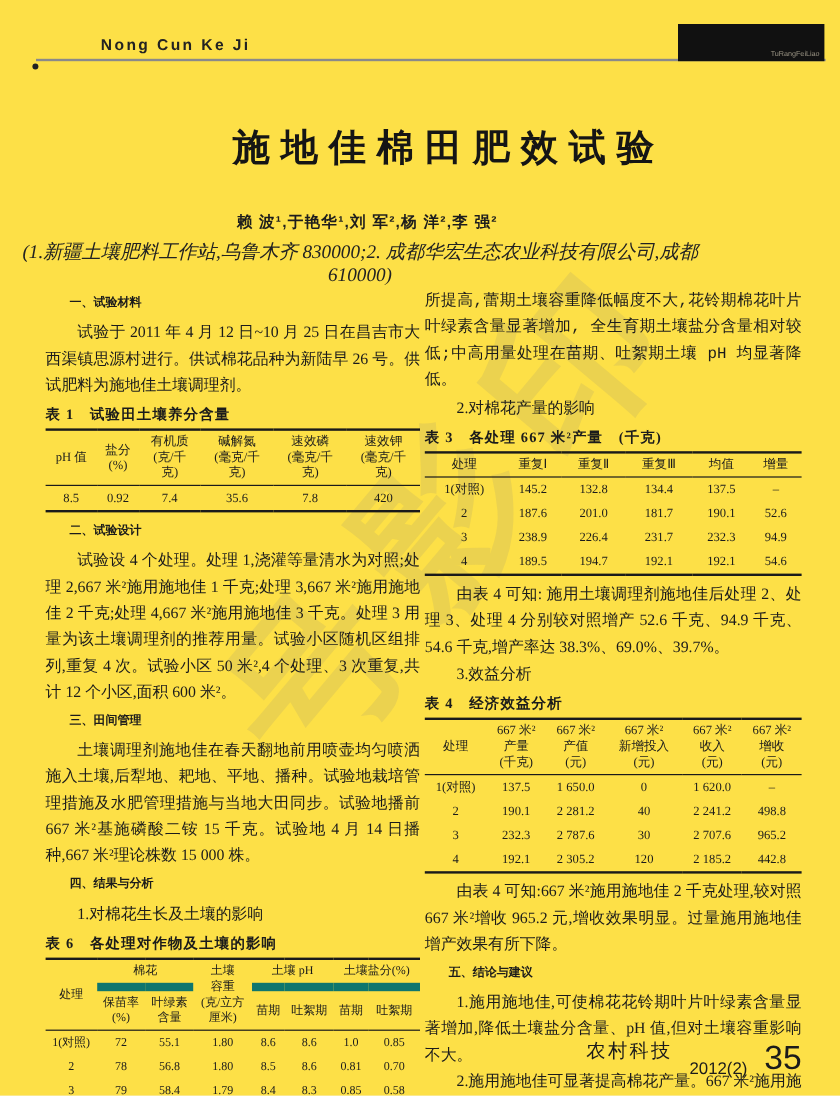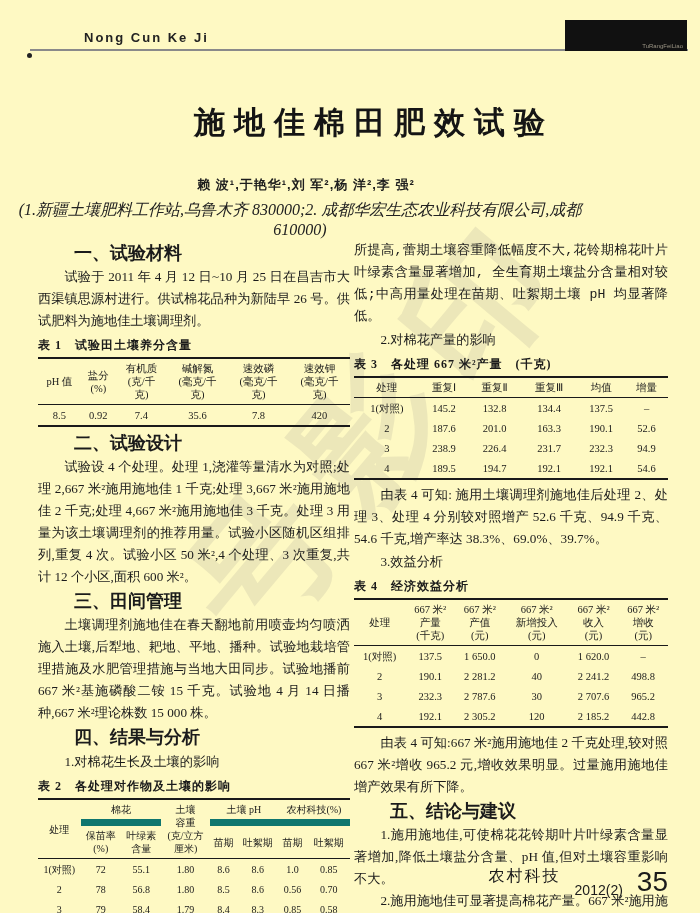--- a/index.html
+++ b/index.html
@@ -3,21 +3,21 @@
 <meta charset="utf-8">
 <style>
   * { margin:0; padding:0; box-sizing:border-box; }
   html,body { width:700px; }
   body {
     width:700px; height:913px; position:relative;
     background:#f5f3f0; overflow:hidden;
     font-family:"Liberation Serif", serif;
     color:#1b1b1b;
   }
-  .page { position:absolute; inset:0; background:#fef9c3; }
+  .page { position:absolute; inset:0; background:#fde047; }
 
   
   .mast { position:absolute; top:0; left:0; width:700px; height:60px; }
   .mast-pinyin {
     position:absolute; left:84px; top:30px;
     font-family:"Liberation Sans", sans-serif;
     font-weight:bold; font-size:13px; letter-spacing:2px; color:#222;
   }
   .mast-rule { position:absolute; left:30px; top:49px; width:658px; height:2px; background:#8a8a8a; }
   .mast-dot { position:absolute; left:27px; top:53px; width:5px; height:5px; background:#222; border-radius:50%; }
@@ -55,21 +55,21 @@
     font-family:"Liberation Serif", serif; font-weight:bold;
   }
 
   
   .col { position:absolute; top:240px; font-size:13.2px; line-height:22px; text-align:justify; }
   .col-left  { left:38px;  width:312px; }
   .col-right { left:354px; width:314px; }
 
   h3.sec {
     font-family:"Liberation Sans", sans-serif;
-    font-size:18px; font-weight:bold; line-height:24px;
+    font-size:10px; font-weight:bold; line-height:24px;
     text-indent:2em; margin:1px 0;
   }
   p.body { text-indent:2em; }
   p.cont { text-indent:0;font-family:Liberation Mono, monospace; }
   p.sub  { text-indent:2em; line-height:23px; }
 
   
   .tcap {
     font-weight:bold; font-size:12px;
     line-height:20px; margin:3px 0 2px 0; letter-spacing:1px;
@@ -155,32 +155,32 @@
 
     <h3 class="sec">二、试验设计</h3>
     <p class="body">试验设 4 个处理。处理 1,浇灌等量清水为对照;处理 2,667 米²施用施地佳 1 千克;处理 3,667 米²施用施地佳 2 千克;处理 4,667 米²施用施地佳 3 千克。处理 3 用量为该土壤调理剂的推荐用量。试验小区随机区组排列,重复 4 次。试验小区 50 米²,4 个处理、3 次重复,共计 12 个小区,面积 600 米²。</p>
 
     <h3 class="sec">三、田间管理</h3>
     <p class="body">土壤调理剂施地佳在春天翻地前用喷壶均匀喷洒施入土壤,后犁地、耙地、平地、播种。试验地栽培管理措施及水肥管理措施与当地大田同步。试验地播前 667 米²基施磷酸二铵 15 千克。试验地 4 月 14 日播种,667 米²理论株数 15 000 株。</p>
 
     <h3 class="sec">四、结果与分析</h3>
     <p class="sub">1.对棉花生长及土壤的影响</p>
 
-    <div class="tcap">表 2　各处理对作物及土壤的影响</div>
+    <div class="tcap">表 6　各处理对作物及土壤的影响</div>
     <table class="paper t2">
       <thead>
         <tr>
           <th rowspan="2">处理</th>
           <th colspan="2" class="grp">棉花</th>
           <th rowspan="2" class="ml">土壤
 容重
 (克/立方
 厘米)</th>
           <th colspan="2" class="grp">土壤 pH</th>
-          <th colspan="2" class="grp">农村科技(%)</th>
+          <th colspan="2" class="grp">土壤盐分(%)</th>
         </tr>
         <tr>
           <th class="ml">保苗率
 (%)</th>
           <th class="ml">叶绿素
 含量</th>
           <th>苗期</th>
           <th>吐絮期</th>
           <th>苗期</th>
           <th>吐絮期</th>
@@ -197,21 +197,21 @@
             <td>1.0</td>
             <td>0.85</td>
           </tr>
           <tr>
             <td>2</td>
             <td>78</td>
             <td>56.8</td>
             <td>1.80</td>
             <td>8.5</td>
             <td>8.6</td>
-            <td>0.56</td>
+            <td>0.81</td>
             <td>0.70</td>
           </tr>
           <tr>
             <td>3</td>
             <td>79</td>
             <td>58.4</td>
             <td>1.79</td>
             <td>8.4</td>
             <td>8.3</td>
             <td>0.85</td>
@@ -244,21 +244,21 @@
             <td>145.2</td>
             <td>132.8</td>
             <td>134.4</td>
             <td>137.5</td>
             <td>–</td>
           </tr>
           <tr>
             <td>2</td>
             <td>187.6</td>
             <td>201.0</td>
-            <td>163.3</td>
+            <td>181.7</td>
             <td>190.1</td>
             <td>52.6</td>
           </tr>
           <tr>
             <td>3</td>
             <td>238.9</td>
             <td>226.4</td>
             <td>231.7</td>
             <td>232.3</td>
             <td>94.9</td>

